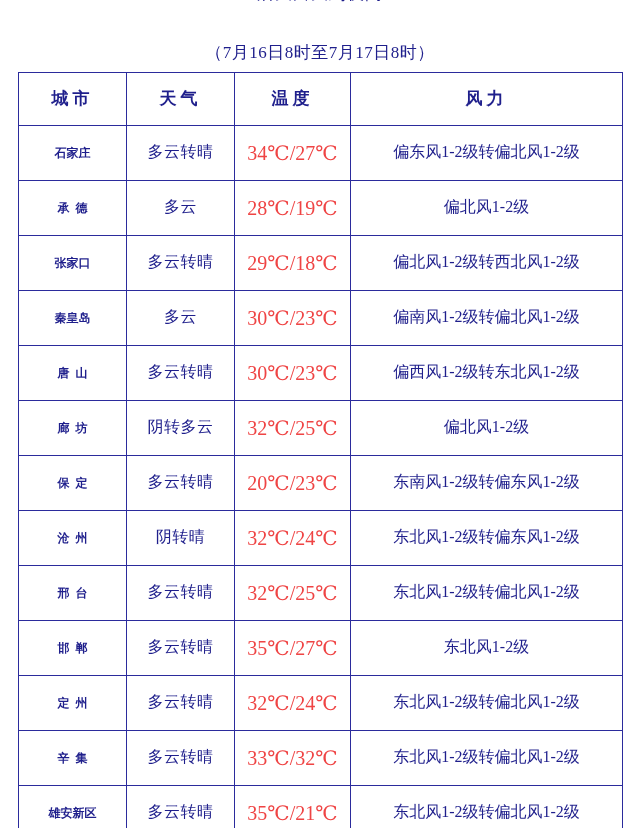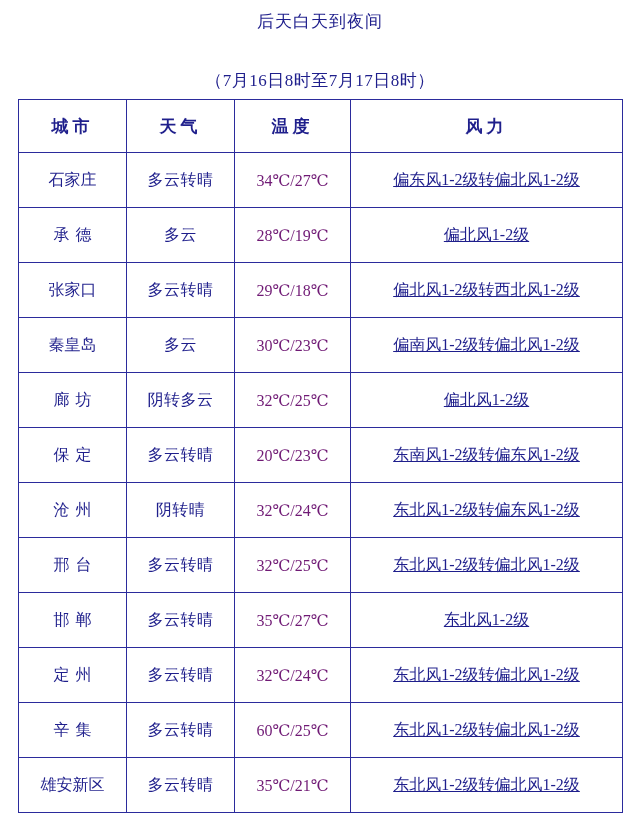--- a/index.html
+++ b/index.html
@@ -60,39 +60,39 @@
     font-size: 17px;
     letter-spacing: 4px;
   }
   col.c-city   { width: 108px; }
   col.c-wx     { width: 108px; }
   col.c-temp   { width: 116px; }
   col.c-wind   { width: 272px; }
   .city {
     letter-spacing: 6px;
     padding-left: 6px;
-    font-size: 16px;
+    font-size: 12px;
+    font-weight: bold;
   }
   .city.tight {
     letter-spacing: 0px;
     padding-left: 0;
   }
   .wxtext {
     font-size: 16px;
     letter-spacing: 0.5px;
   }
   .temp {
-    color: #701a75;
-    font-size: 16px;
+    color: #ef4444;
+    font-size: 20px;
     letter-spacing: 0px;
   }
   .wind {
     font-size: 16px;
     letter-spacing: 0px;
-    text-decoration: underline;
   }
 </style>
 </head>
 <body>
 
 <div class="page">
 
   <div class="title-block">
     <div class="title-main">后天白天到夜间</div>
     <div class="title-sub">（7月16日8时至7月17日8时）</div>
@@ -132,20 +132,26 @@
           <td><span class="temp">29℃/18℃</span></td>
           <td><span class="wind">偏北风1-2级转西北风1-2级</span></td>
         </tr>
         <tr>
           <td><span class="city tight">秦皇岛</span></td>
           <td><span class="wxtext">多云</span></td>
           <td><span class="temp">30℃/23℃</span></td>
           <td><span class="wind">偏南风1-2级转偏北风1-2级</span></td>
         </tr>
         <tr>
+          <td><span class="city">唐山</span></td>
+          <td><span class="wxtext">多云转晴</span></td>
+          <td><span class="temp">30℃/23℃</span></td>
+          <td><span class="wind">偏西风1-2级转东北风1-2级</span></td>
+        </tr>
+        <tr>
           <td><span class="city">廊坊</span></td>
           <td><span class="wxtext">阴转多云</span></td>
           <td><span class="temp">32℃/25℃</span></td>
           <td><span class="wind">偏北风1-2级</span></td>
         </tr>
         <tr>
           <td><span class="city">保定</span></td>
           <td><span class="wxtext">多云转晴</span></td>
           <td><span class="temp">20℃/23℃</span></td>
           <td><span class="wind">东南风1-2级转偏东风1-2级</span></td>
@@ -170,21 +176,21 @@
         </tr>
         <tr>
           <td><span class="city">定州</span></td>
           <td><span class="wxtext">多云转晴</span></td>
           <td><span class="temp">32℃/24℃</span></td>
           <td><span class="wind">东北风1-2级转偏北风1-2级</span></td>
         </tr>
         <tr>
           <td><span class="city">辛集</span></td>
           <td><span class="wxtext">多云转晴</span></td>
-          <td><span class="temp">60℃/25℃</span></td>
+          <td><span class="temp">33℃/32℃</span></td>
           <td><span class="wind">东北风1-2级转偏北风1-2级</span></td>
         </tr>
         <tr>
           <td><span class="city tight">雄安新区</span></td>
           <td><span class="wxtext">多云转晴</span></td>
           <td><span class="temp">35℃/21℃</span></td>
           <td><span class="wind">东北风1-2级转偏北风1-2级</span></td>
         </tr>
       </tbody>
   </table>

